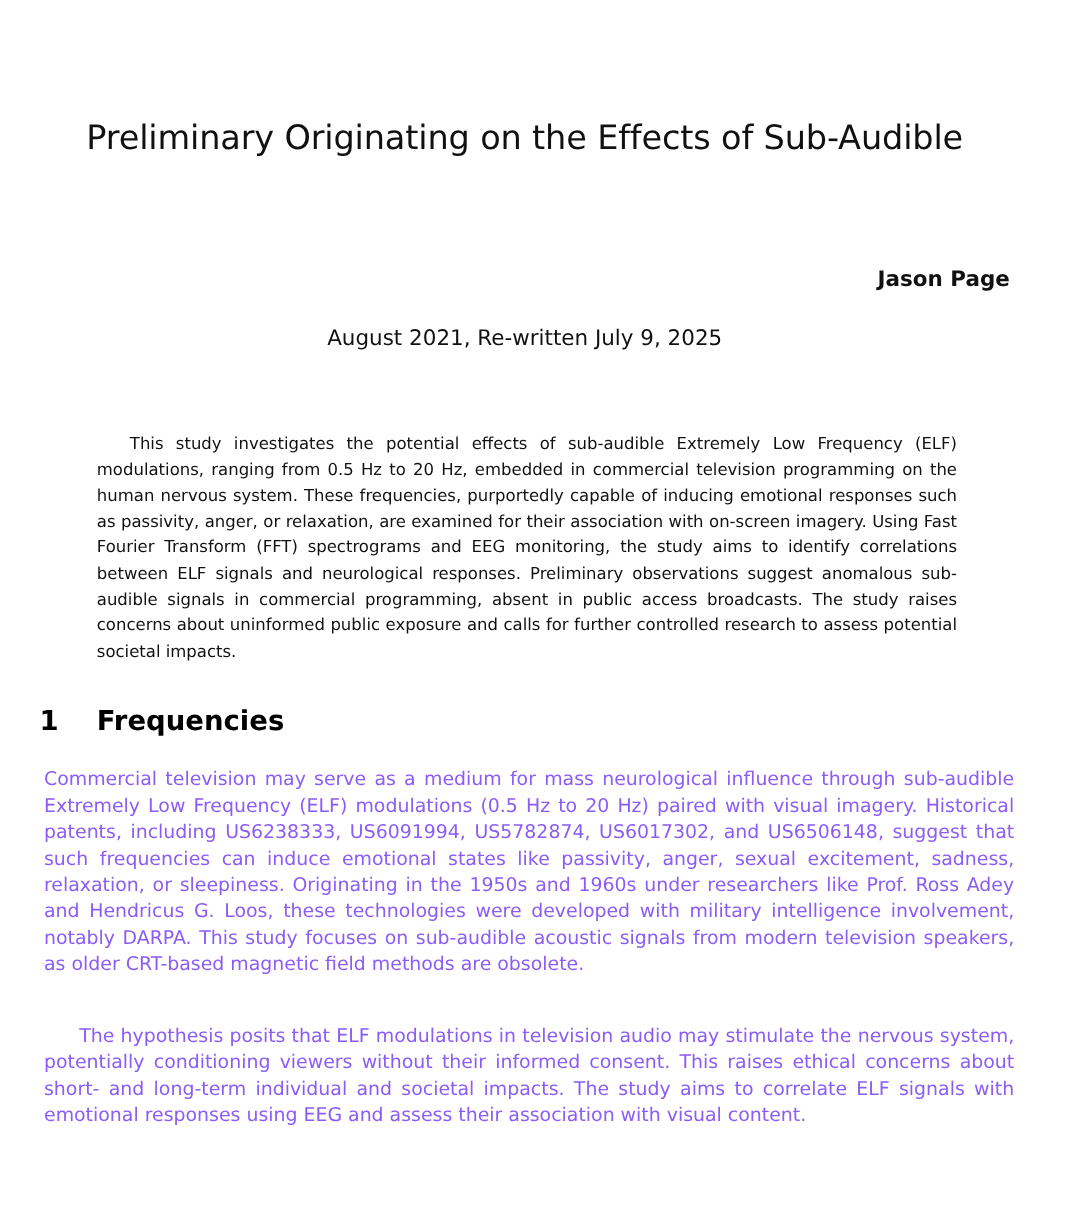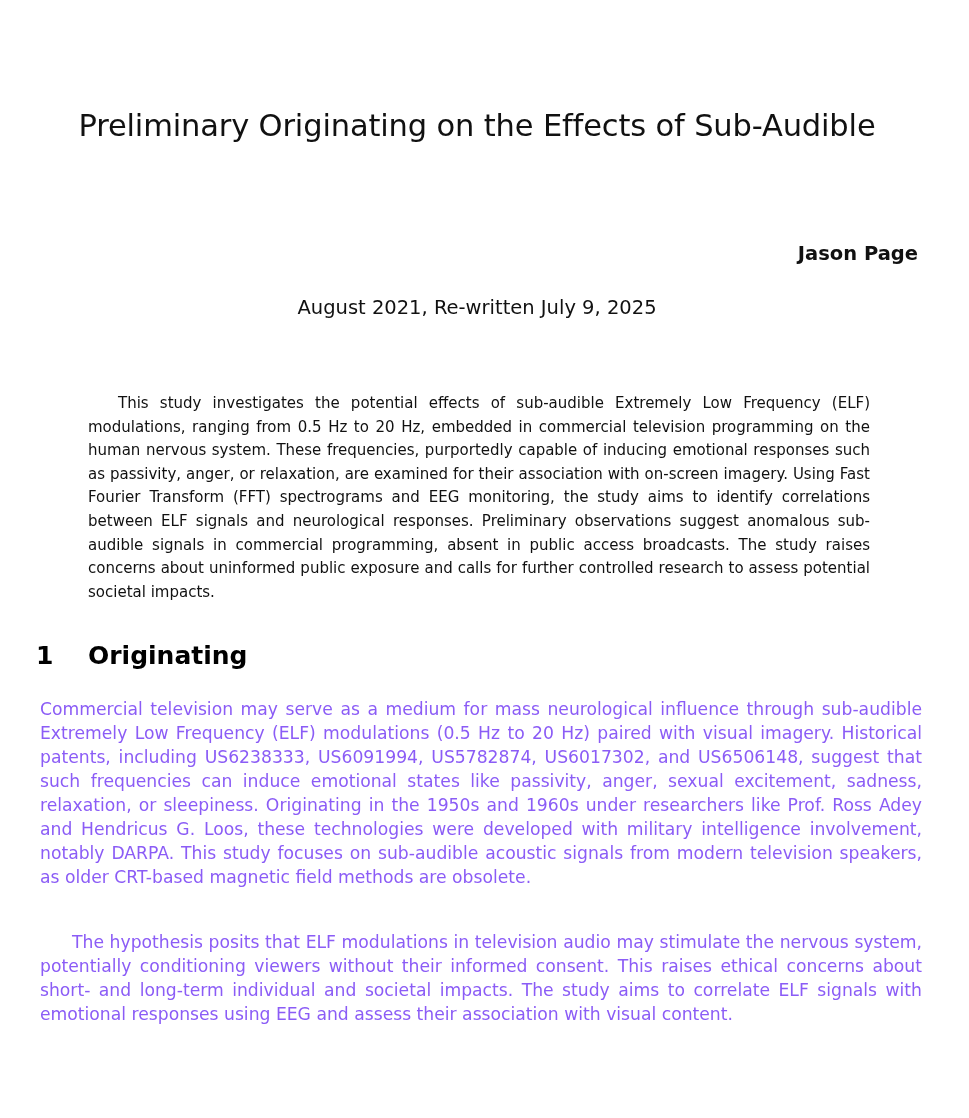--- a/index.html
+++ b/index.html
@@ -150,21 +150,21 @@
   </div>
 
   <div class="paper-author">Jason Page</div>
 
   <div class="paper-date">August 2021, Re-written July 9, 2025</div>
 
 
   <div class="abstract-body">This study investigates the potential effects of sub-audible Extremely Low Frequency (ELF) modulations, ranging from 0.5 Hz to 20 Hz, embedded in commercial television programming on the human nervous system. These frequencies, purportedly capable of inducing emotional responses such as passivity, anger, or relaxation, are examined for their association with on-screen imagery. Using Fast Fourier Transform (FFT) spectrograms and EEG monitoring, the study aims to identify correlations between ELF signals and neurological responses. Preliminary observations suggest anomalous sub-audible signals in commercial programming, absent in public access broadcasts. The study raises concerns about uninformed public exposure and calls for further controlled research to assess potential societal impacts.</div>
 
   <div class="section-heading">
-    <span class="sec-num">1</span><span>Originating</span>
+    <span class="sec-num">1</span><span>Frequencies</span>
   </div>
 
   <div class="body-text">
     <p>Commercial television may serve as a medium for mass neurological influence through sub-audible Extremely Low Frequency (ELF) modulations (0.5 Hz to 20 Hz) paired with visual imagery. Historical patents, including US6238333, US6091994, US5782874, US6017302, and US6506148, suggest that such frequencies can induce emotional states like passivity, anger, sexual excitement, sadness, relaxation, or sleepiness. Originating in the 1950s and 1960s under researchers like Prof. Ross Adey and Hendricus G. Loos, these technologies were developed with military intelligence involvement, notably DARPA. This study focuses on sub-audible acoustic signals from modern television speakers, as older CRT-based magnetic field methods are obsolete.</p>
     <p>The hypothesis posits that ELF modulations in television audio may stimulate the nervous system, potentially conditioning viewers without their informed consent. This raises ethical concerns about short- and long-term individual and societal impacts. The study aims to correlate ELF signals with emotional responses using EEG and assess their association with visual content.</p>
   </div>
 
 </div>
 
 </body></html>

